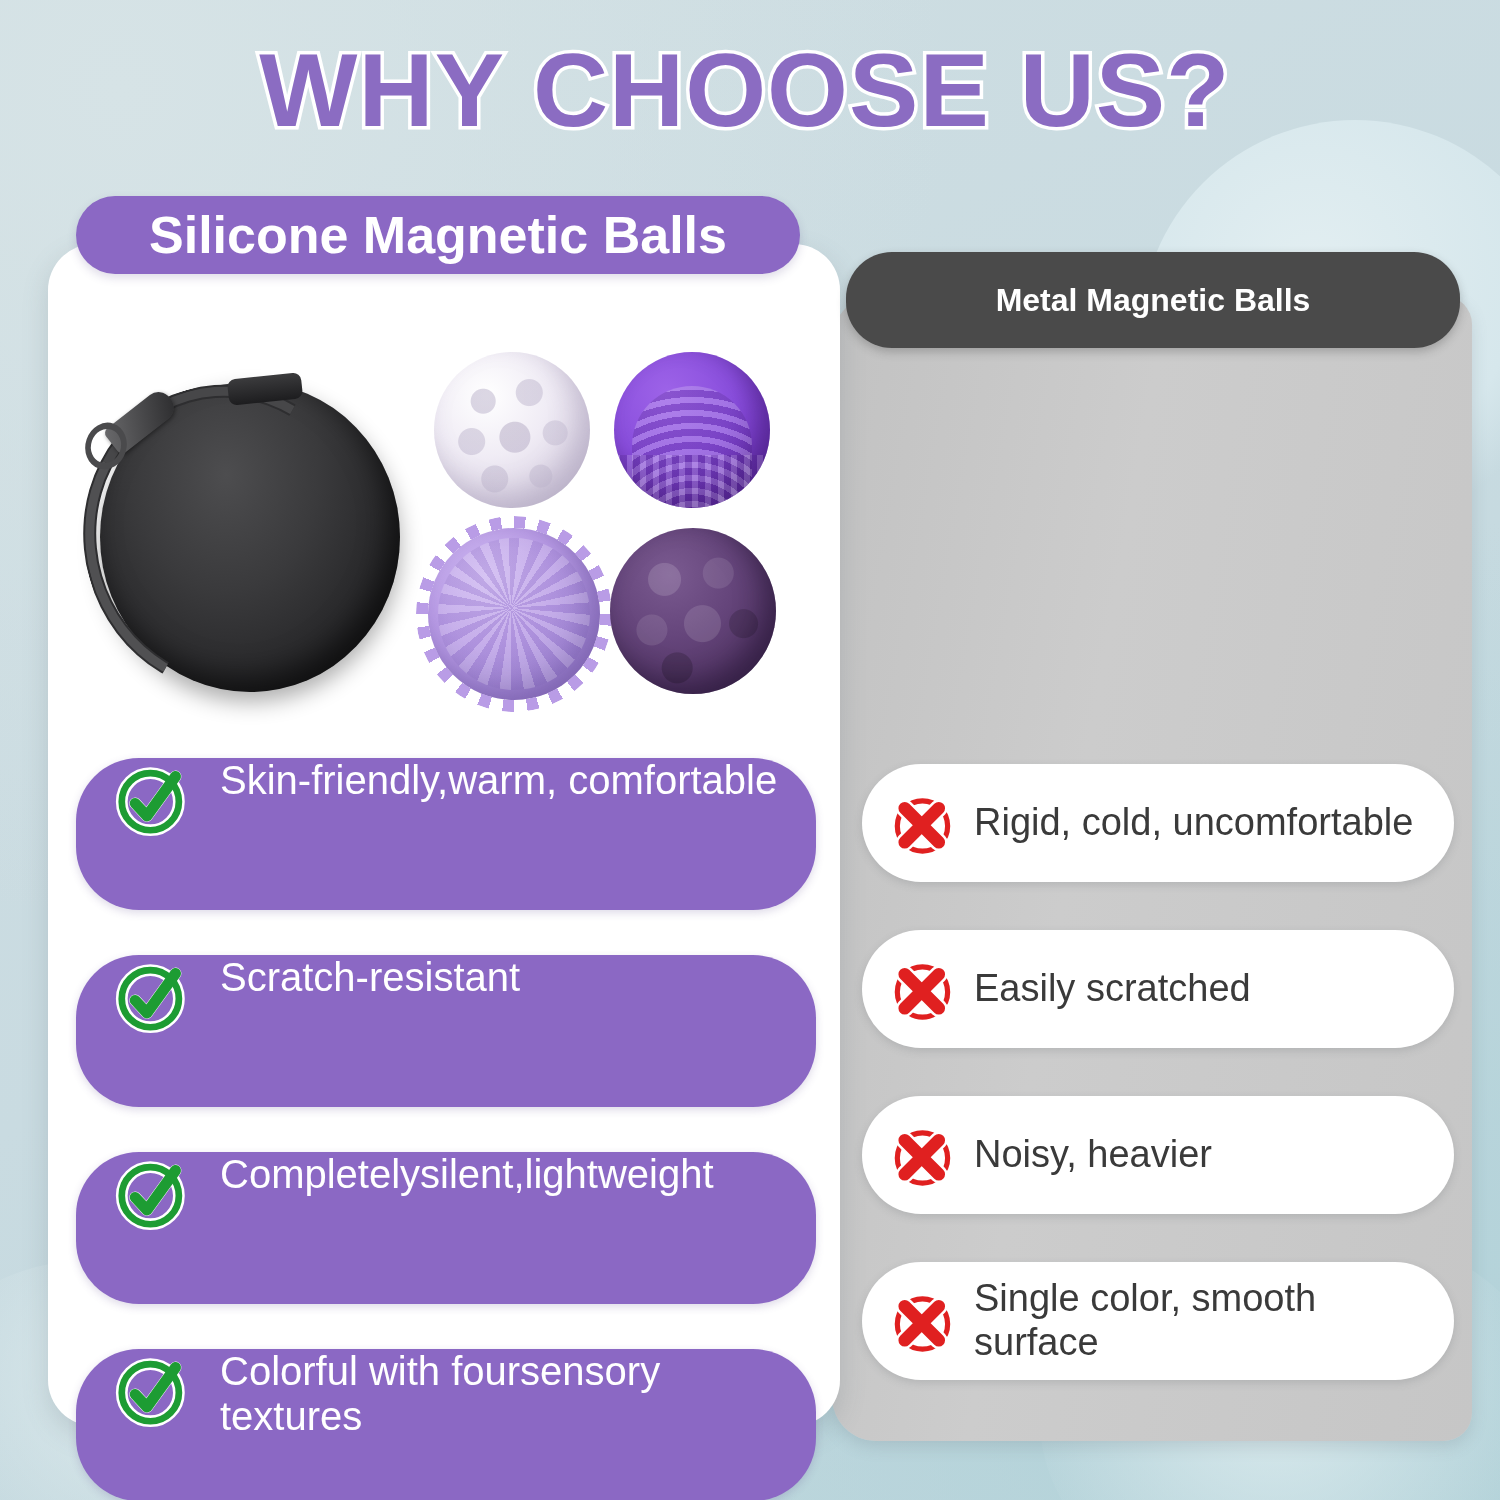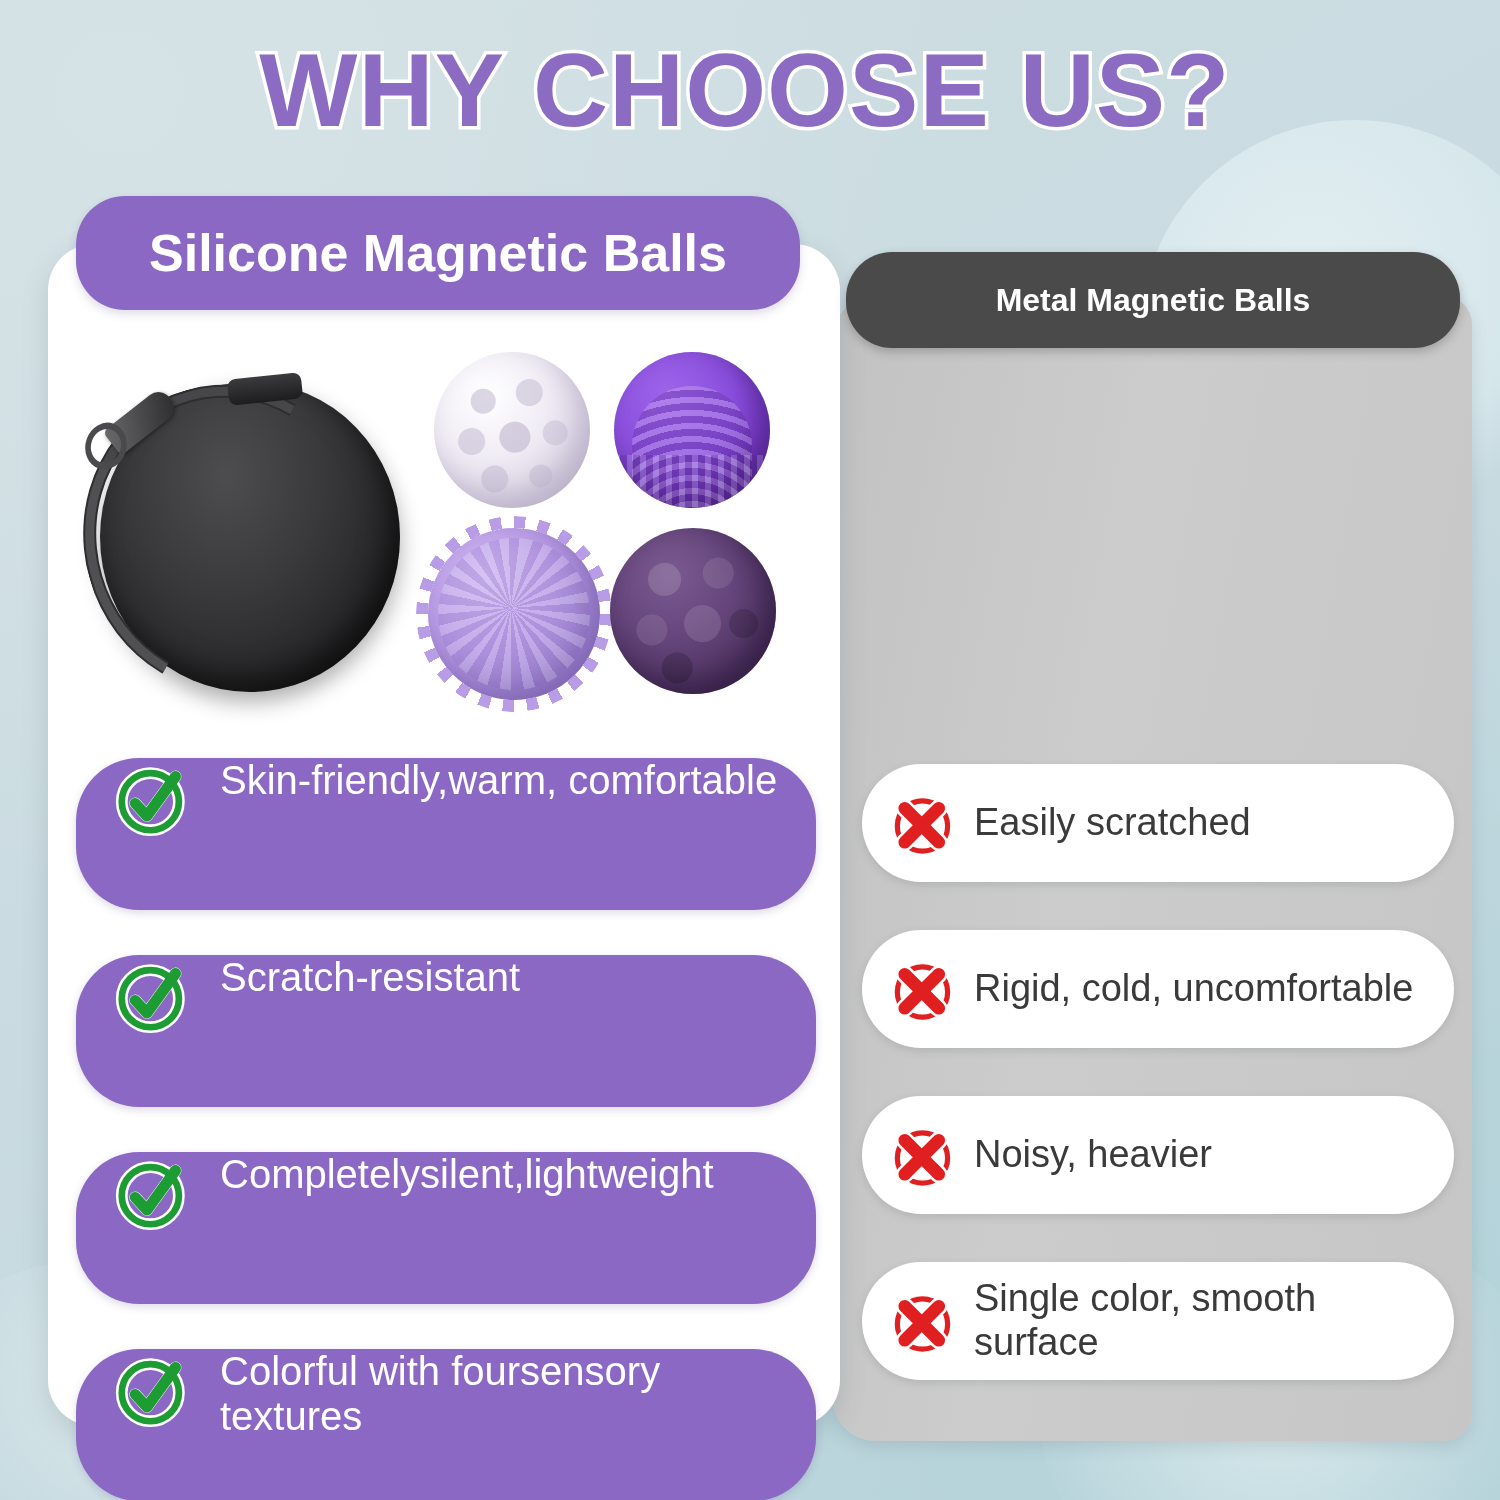--- a/index.html
+++ b/index.html
@@ -92,21 +92,21 @@
     align-items: center;
     justify-content: center;
     color: #ffffff;
     font-weight: 700;
     white-space: nowrap;
   }
   .badge-silicone {
     left: 76px;
     top: 196px;
     width: 724px;
-    height: 114px;
+    height: 78px;
     background: #8b68c4;
     border-radius: 49px;
     font-size: 52px;
     box-shadow: 0 4px 10px rgba(80,60,130,0.18);
   }
   .badge-metal {
     left: 846px;
     top: 252px;
     width: 614px;
     height: 96px;
@@ -464,36 +464,36 @@
         <circle cx="52" cy="54" r="34" fill="none" stroke="#e02020" stroke-width="7"></circle>
         <g stroke="#ffffff" stroke-width="24" stroke-linecap="round">
           <path d="M28 30 L74 76"></path>
             <path d="M74 30 L28 76"></path>
         </g>
         <g stroke="#e02020" stroke-width="17" stroke-linecap="round">
           <path d="M28 30 L74 76"></path>
             <path d="M74 30 L28 76"></path>
         </g>
       </svg>
-      <span class="label">Easily scratched</span>
+      <span class="label">Rigid, cold, uncomfortable</span>
     </div>
 
     <div class="row-neg">
       <svg class="icon-x" viewBox="0 0 100 100">
         <circle cx="52" cy="54" r="34" fill="none" stroke="#e02020" stroke-width="7"></circle>
         <g stroke="#ffffff" stroke-width="24" stroke-linecap="round">
           <path d="M28 30 L74 76"></path>
             <path d="M74 30 L28 76"></path>
         </g>
         <g stroke="#e02020" stroke-width="17" stroke-linecap="round">
           <path d="M28 30 L74 76"></path>
             <path d="M74 30 L28 76"></path>
         </g>
       </svg>
-      <span class="label">Rigid, cold, uncomfortable</span>
+      <span class="label">Easily scratched</span>
     </div>
 
     <div class="row-neg">
       <svg class="icon-x" viewBox="0 0 100 100">
         <circle cx="52" cy="54" r="34" fill="none" stroke="#e02020" stroke-width="7"></circle>
         <g stroke="#ffffff" stroke-width="24" stroke-linecap="round">
           <path d="M28 30 L74 76"></path>
             <path d="M74 30 L28 76"></path>
         </g>
         <g stroke="#e02020" stroke-width="17" stroke-linecap="round">

